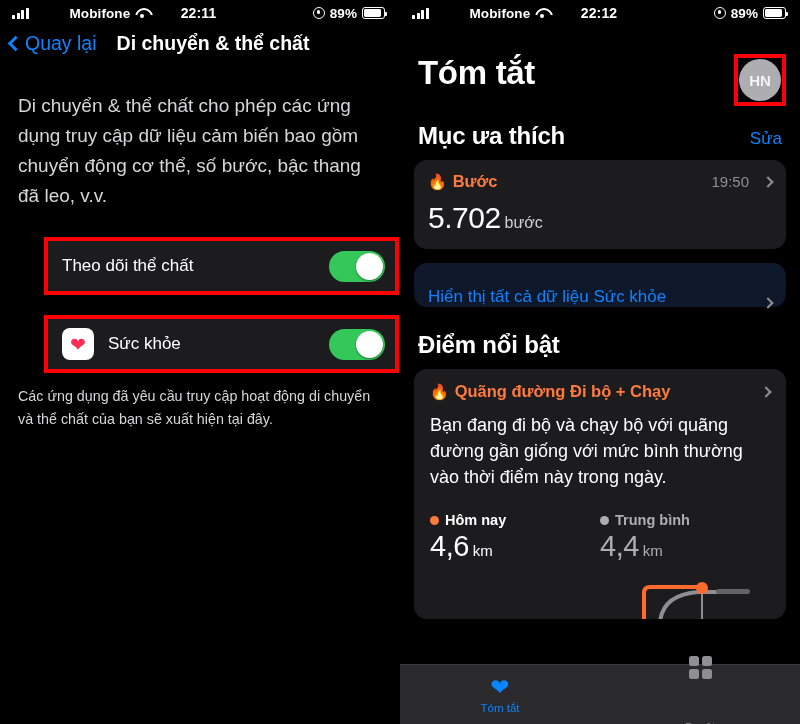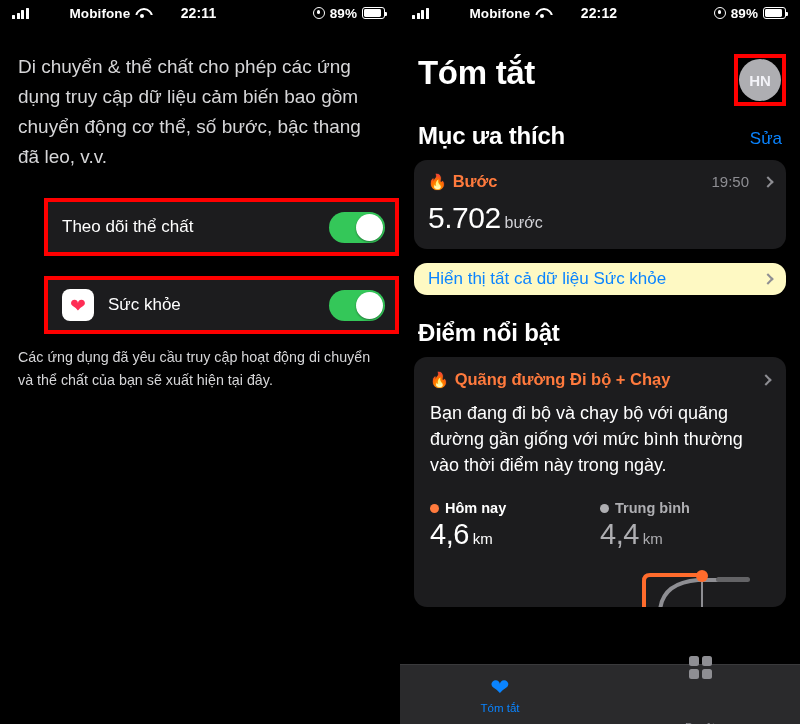--- a/index.html
+++ b/index.html
@@ -103,22 +103,22 @@
   .card-time { color:#8e8e93; font-size:15px; }
   .chev-r {
     width:8px; height:8px; border-top:2.2px solid #8e8e93; border-right:2.2px solid #8e8e93;
     transform:rotate(45deg); margin-left:9px; flex:0 0 auto;
   }
   .metric { margin-top:10px; display:flex; align-items:baseline; }
   .metric-val { color:#fff; font-size:30px; font-weight:400; letter-spacing:-.5px; }
   .metric-unit { color:#d1d1d6; font-size:16px; margin-left:4px; }
 
   .link-card {
-    background:#fef9c3; border-radius:13px; margin:14px 14px 0 14px;
-    height:32px; display:flex; align-items:center; padding:0 14px; cursor:pointer;
+    background:#0f172a; border-radius:13px; margin:14px 14px 0 14px;
+    height:44px; display:flex; align-items:flex-end; padding:0 14px; cursor:pointer;
   }
   .link-text { color:#0a84ff; font-size:17px; flex:1; }
 
   .hl-card { background:#1c1c1e; border-radius:13px; margin:0 14px; padding:13px 16px 0 16px;
              position:relative; overflow:hidden; height:250px; }
   .hl-body { color:#fff; font-size:18px; line-height:1.45; margin-top:11px; font-weight:500; }
   .stats { display:flex; margin-top:22px; }
   .stat { flex:1; }
   .stat-head { display:flex; align-items:center; gap:6px; }
   .dot { width:9px; height:9px; border-radius:50%; flex:0 0 auto; }
@@ -166,20 +166,27 @@
       <div class="sb-mid">22:11</div>
       <div class="sb-right">
         <span class="lock-ico"></span>
         <span>89%</span>
         <span class="batt">
             <i></i>
           </span>
       </div>
     </div>
 
+    <div class="navbar">
+      <div class="back-btn">
+        <span class="chev-left"></span>
+        <span class="back-label">Quay lại</span>
+      </div>
+      <div class="nav-title">Di chuyển &amp; thể chất</div>
+    </div>
 
     <div class="intro">Di chuyển &amp; thể chất cho phép các ứng dụng truy cập dữ liệu cảm biến bao gồm chuyển động cơ thể, số bước, bậc thang đã leo, v.v.</div>
 
     <div style="height:26px"></div>
 
     <div class="hl-box">
       <div class="row">
         <span class="row-label">Theo dõi thể chất</span>
         <span class="switch">
             <i></i>

